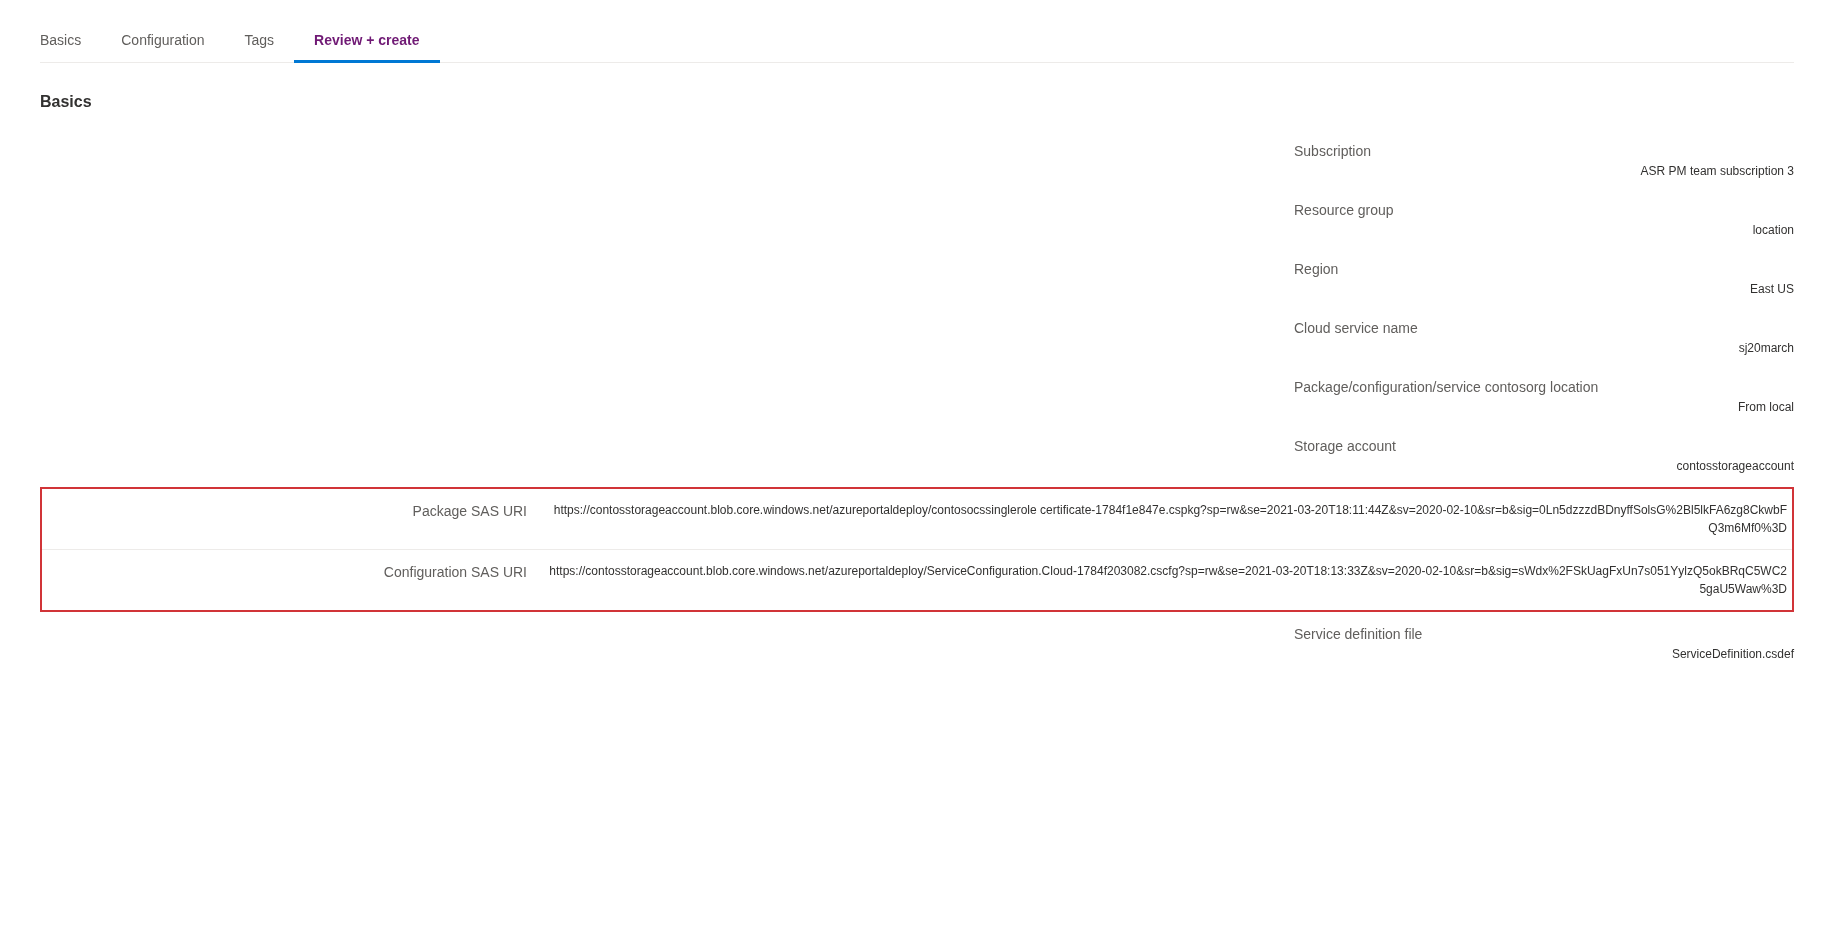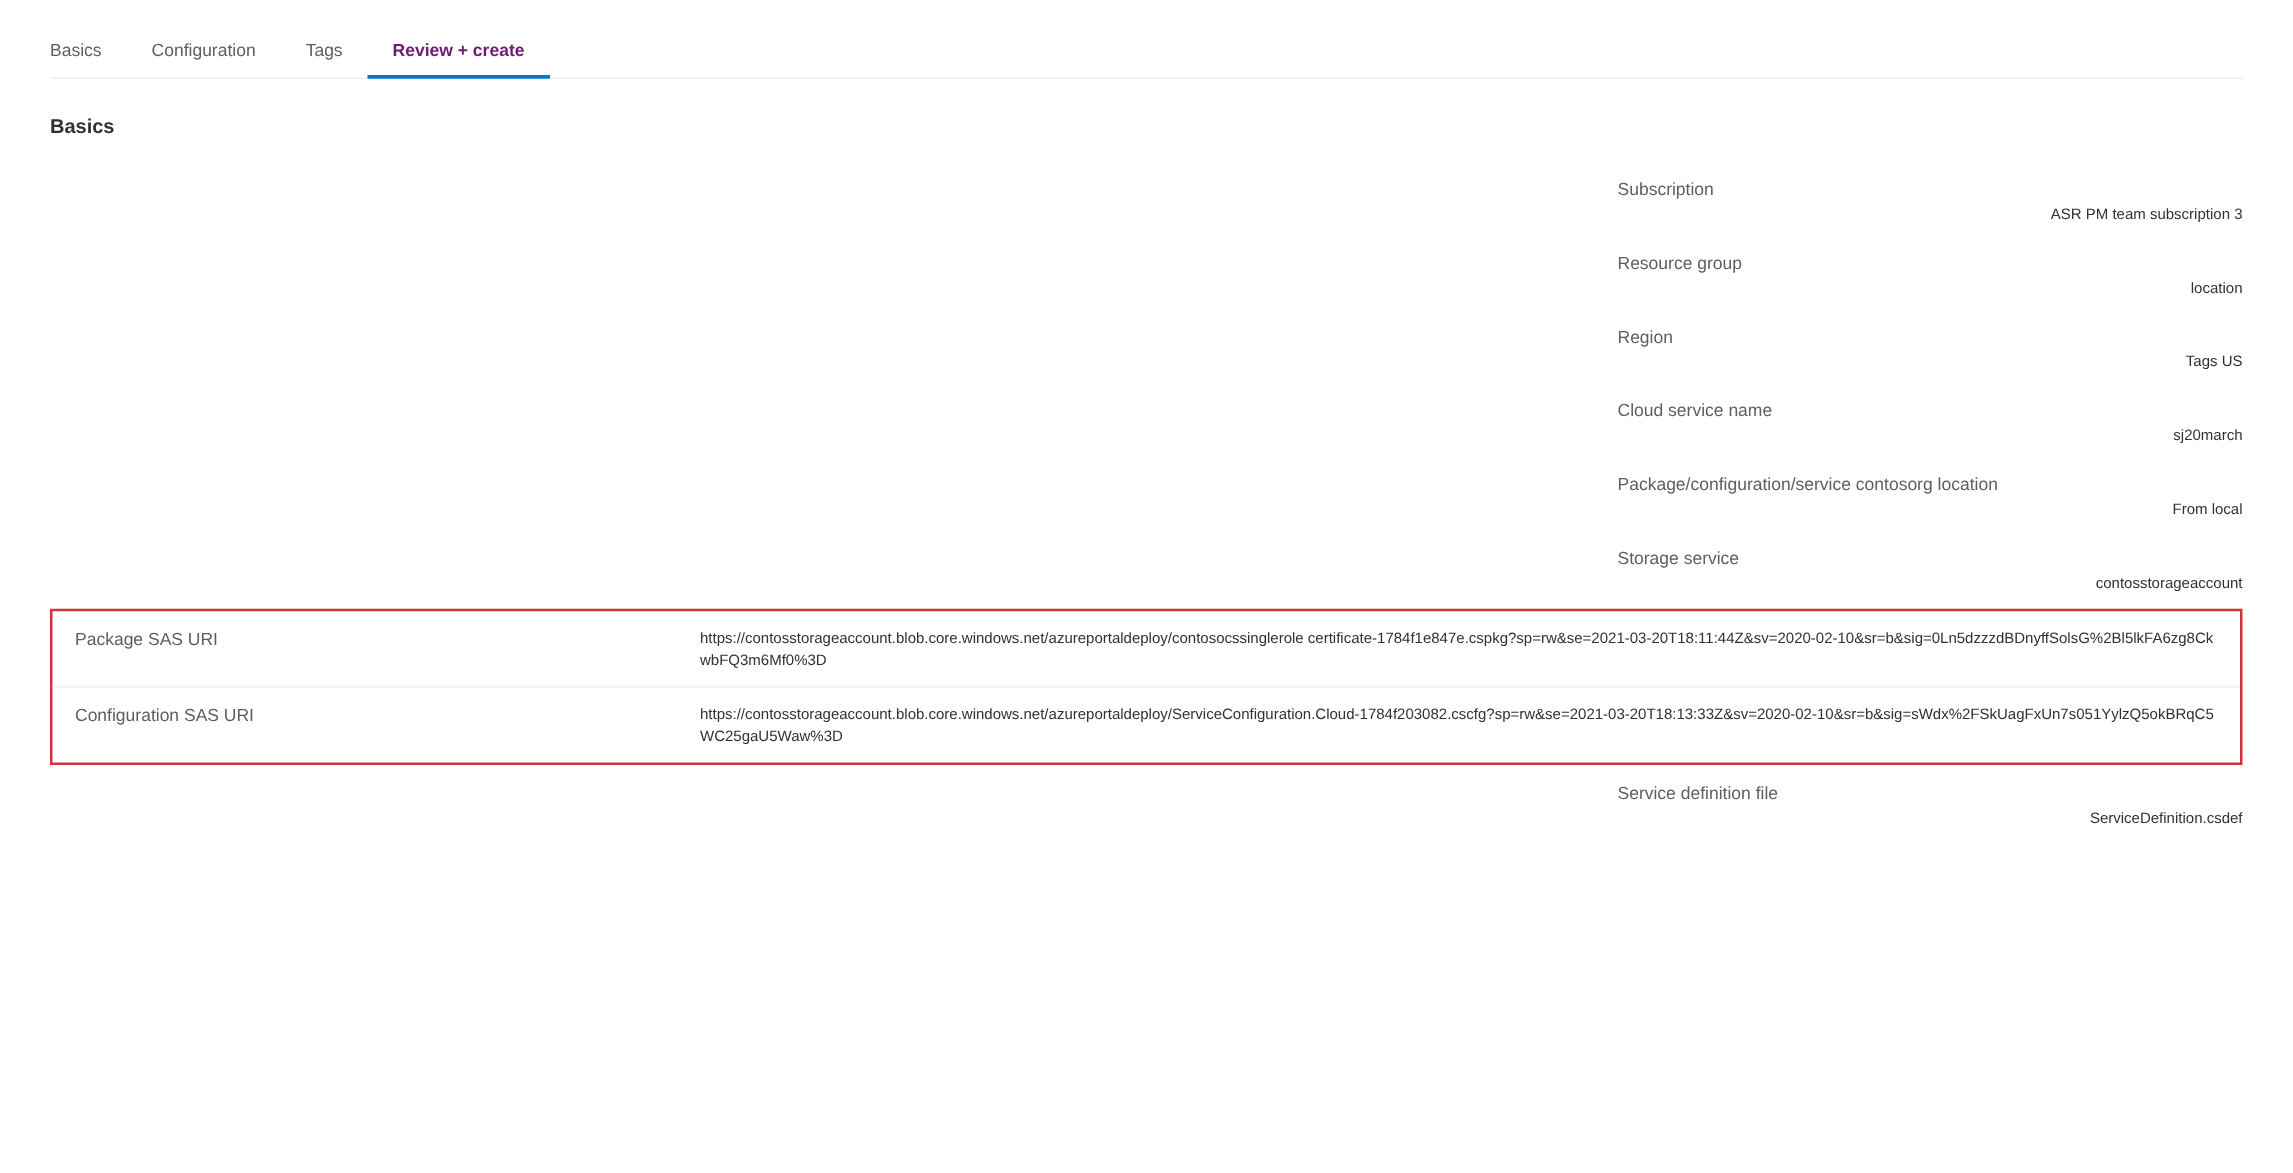--- a/index.html
+++ b/index.html
@@ -88,21 +88,22 @@
     }
 
     .highlighted-block {
       border: 2px solid #d13438;
       margin: 2px 0;
     }
 
     .highlighted-row {
       display: flex;
       align-items: flex-start;
-      padding: 12px 18px;
+      padding: 12px 5px;
+      text-align: right;
     }
 
     .highlighted-row + .highlighted-row {
       border-top: 1px solid #edebe9;
     }
   </style>
 </head>
 <body>
 
 <div class="page-container">
@@ -131,35 +132,35 @@
       <div class="info-value">ASR PM team subscription 3</div>
     </div>
 
     <div class="info-row">
       <div class="info-label">Resource group</div>
       <div class="info-value">location</div>
     </div>
 
     <div class="info-row">
       <div class="info-label">Region</div>
-      <div class="info-value">Tags US</div>
+      <div class="info-value">East US</div>
     </div>
 
     <div class="info-row">
       <div class="info-label">Cloud service name</div>
       <div class="info-value">sj20march</div>
     </div>
 
     <div class="info-row">
       <div class="info-label">Package/configuration/service contosorg location</div>
       <div class="info-value">From local</div>
     </div>
 
     <div class="info-row">
-      <div class="info-label">Storage service</div>
+      <div class="info-label">Storage account</div>
       <div class="info-value">contosstorageaccount</div>
     </div>
 
     <div class="highlighted-block">
 
       <div class="highlighted-row">
         <div class="info-label">Package SAS URI</div>
         <div class="info-value">https://contosstorageaccount.blob.core.windows.net/azureportaldeploy/contosocssinglerole certificate-1784f1e847e.cspkg?sp=rw&amp;se=2021-03-20T18:11:44Z&amp;sv=2020-02-10&amp;sr=b&amp;sig=0Ln5dzzzdBDnyffSolsG%2Bl5lkFA6zg8CkwbFQ3m6Mf0%3D</div>
       </div>
 

